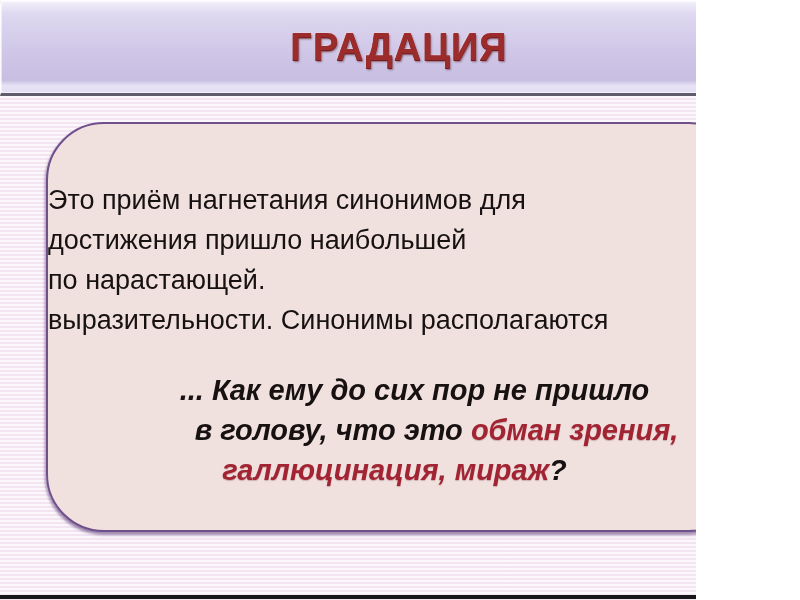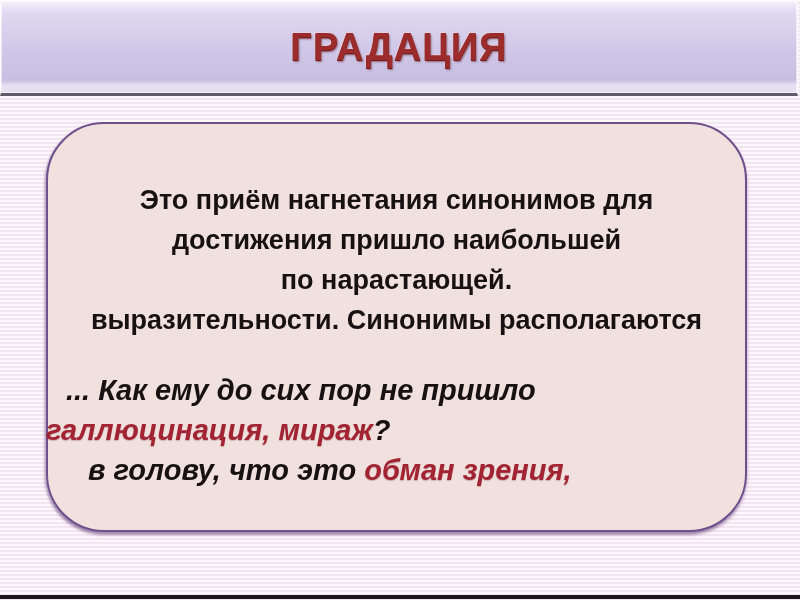--- a/index.html
+++ b/index.html
@@ -1,18 +1,18 @@
 <!DOCTYPE html>
 <html style="--title-red: #9C2B2B; --accent-red: #A22433; --card-fill: #F0E0DE; --card-border: #6F4F8C; --header-lavender: #CDC4E6; --body-pink: #F8EDF7; --text-black: #171112;"><head>
 <meta charset="utf-8">
 <style>
   html,body { margin:0; padding:0; background:#fff; }
   .slide {
     position:relative;
-    width:800px; height:600px;
+    width:696px; height:600px;
     overflow:hidden;
     font-family:"Liberation Sans", sans-serif;
     background-color:#F8EDF7;
     background-image:repeating-linear-gradient(
       to bottom,
       rgba(255,255,255,0.55) 0px, rgba(255,255,255,0.55) 2px,
       rgba(231,206,229,0.28) 2px, rgba(231,206,229,0.28) 4px);
   }
 
   
@@ -42,28 +42,28 @@
     position:absolute; left:46px; top:122px;
     width:697px; height:406px;
     background:var(--card-fill, #F0E0DE);
     border:2px solid var(--card-border, #6F4F8C);
     border-radius:58px;
     box-shadow:0 3px 3px rgba(104,74,128,0.5), -2px 2px 2px rgba(104,74,128,0.25);
   }
 
   .definition {
     margin-top:56px;
-    text-align:center;
-    font-weight:bold;
+    font-weight:normal;
     font-size:27px; line-height:40px;
     color:var(--text-black, #171112);
   }
 
   .quote {
     margin-top:30px;
+    text-align:center;
     font-weight:bold; font-style:italic;
     font-size:29px; line-height:40px;
     color:var(--text-black, #1C1416);
   }
   .q-line { position:relative; }
   .q-line.q1 { left:18px; }
   .q-line.q2 { left:40px; }
   .q-line.q3 { left:-2px; }
   .quote .red { color:var(--accent-red, #A22433); text-shadow:0 1px 1px rgba(90,20,30,0.25); }
 
@@ -89,25 +89,25 @@
       <div class="def-line">Это приём нагнетания синонимов для</div>
       <div class="def-line">достижения пришло наибольшей</div>
       <div class="def-line">по нарастающей.</div>
       <div class="def-line">выразительности. Синонимы располагаются</div>
     </div>
 
     <div class="quote">
       <div class="q-line q1">
         <span class="black">... Как ему до сих пор не пришло</span>
       </div>
+      <div class="q-line q2">
+        <span class="black">в голову, что это </span><span class="red">обман зрения,</span>
+      </div>
       <div class="q-line q3">
         <span class="red">галлюцинация, мираж</span><span class="black">?</span>
-      </div>
-      <div class="q-line q2">
-        <span class="black">в голову, что это </span><span class="red">обман зрения,</span>
       </div>
     </div>
 
   </section>
 
   <div class="bottom-line"></div>
 
 </div>
 
 </body></html>

